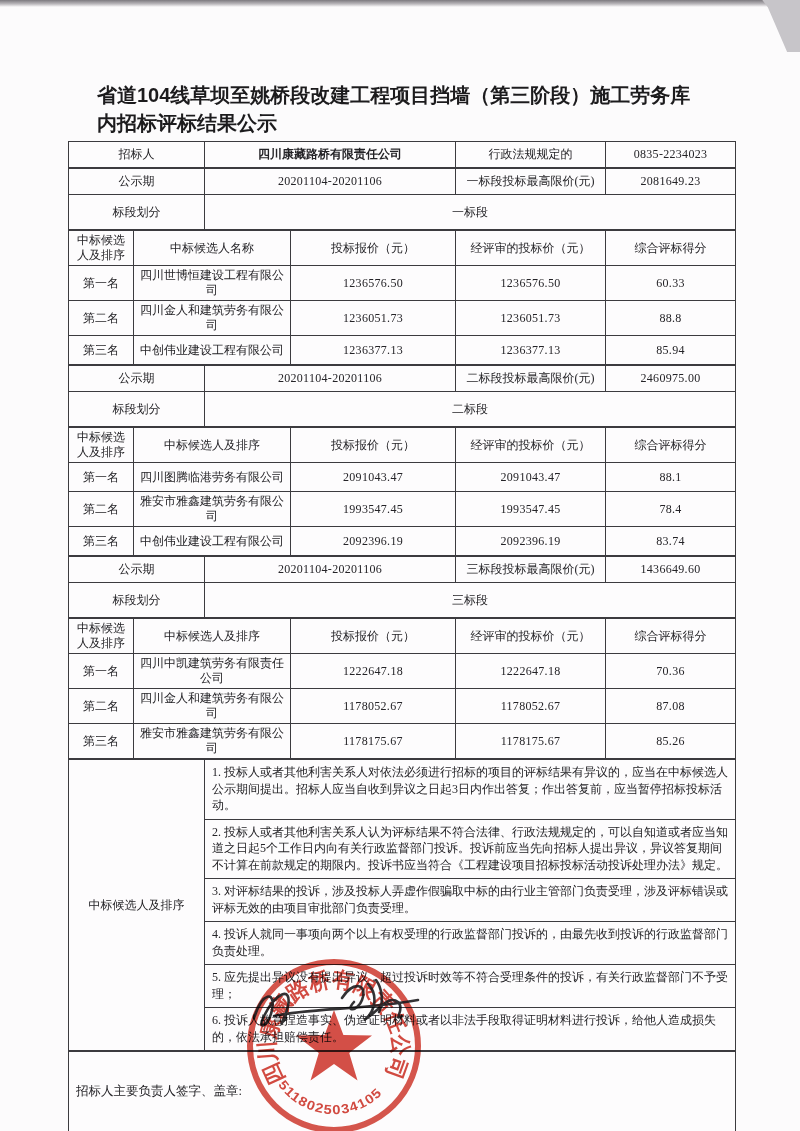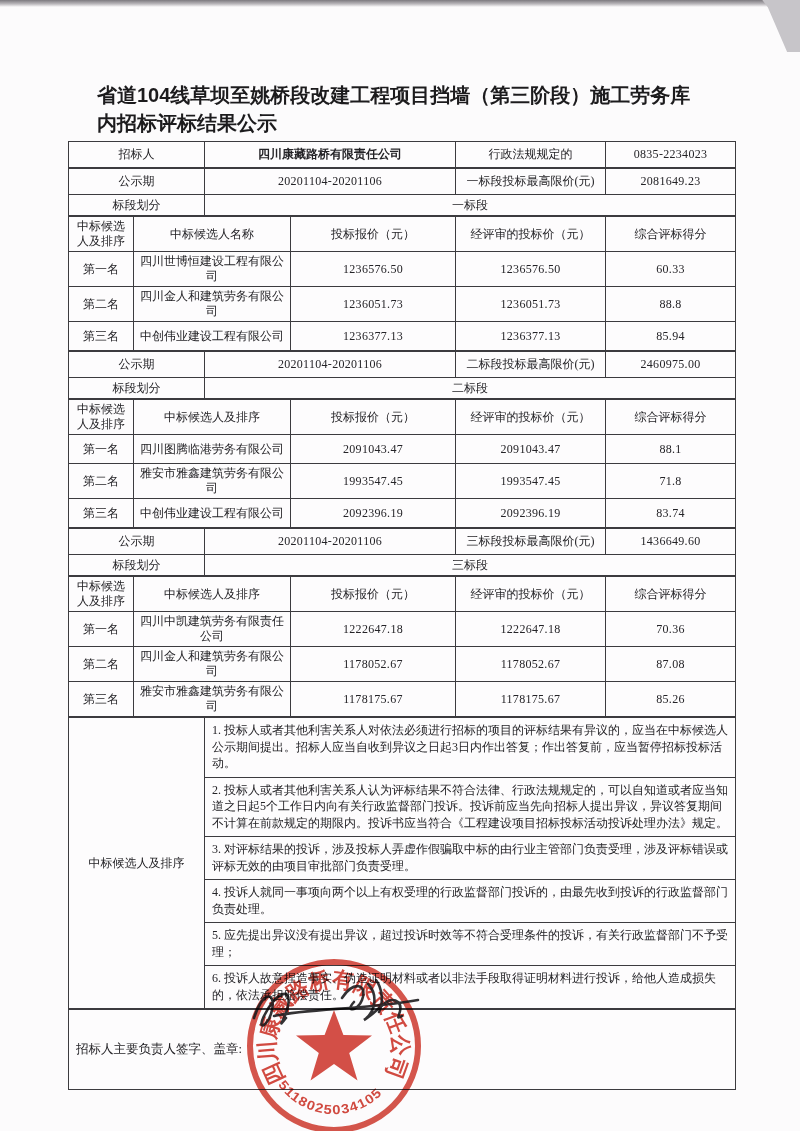--- a/index.html
+++ b/index.html
@@ -11,21 +11,21 @@
   .scan-corner{position:absolute;top:0;right:0;width:46px;height:52px;background:#c7c5c9;
                clip-path:polygon(18% 0,100% 0,100% 100%,72% 100%,30% 14%);}
   .title{position:absolute;left:97px;top:82px;width:606px;
          font-family:"Liberation Sans","DejaVu Sans",sans-serif;font-weight:bold;
          font-size:20px;line-height:1.38;color:#1c1b1d;}
   .doc{position:absolute;left:68px;top:141px;width:668px;}
   table.t{border-collapse:collapse;width:668px;table-layout:fixed;background:#fdfcfd;}
   .t td{border:1.6px solid #3c3b3f;font-size:12px;text-align:center;vertical-align:middle;
         padding:2px 3px;line-height:15px;color:#242327;}
   .r-info td{height:26px}
-  .r-div td{height:21px}
+  .r-div td{height:35px}
   .cand tr.hd td{height:26px}
   .cand tr.dr td{height:29px}
   .valb{font-weight:bold}
   .left{text-align:left;padding-left:8px}
   .num{font-size:12.5px;letter-spacing:.3px}
   .notes td.note{text-align:left;font-size:12px;line-height:16.5px;padding:4px 7px 5px;}
   .sig td{height:80px;text-align:left;padding-left:7px;font-size:12.5px;}
   .seal{position:absolute;left:234px;top:946px;width:200px;height:200px;
         mix-blend-mode:multiply;pointer-events:none;}
 </style>
@@ -158,21 +158,21 @@
         <td>四川图腾临港劳务有限公司</td>
         <td class="num">2091043.47</td>
         <td class="num">2091043.47</td>
         <td class="num">88.1</td>
       </tr>
       <tr class="dr">
         <td>第二名</td>
         <td>雅安市雅鑫建筑劳务有限公司</td>
         <td class="num">1993547.45</td>
         <td class="num">1993547.45</td>
-        <td class="num">71.8</td>
+        <td class="num">78.4</td>
       </tr>
       <tr class="dr">
         <td>第三名</td>
         <td>中创伟业建设工程有限公司</td>
         <td class="num">2092396.19</td>
         <td class="num">2092396.19</td>
         <td class="num">83.74</td>
       </tr>
     </tbody>
       </table>

